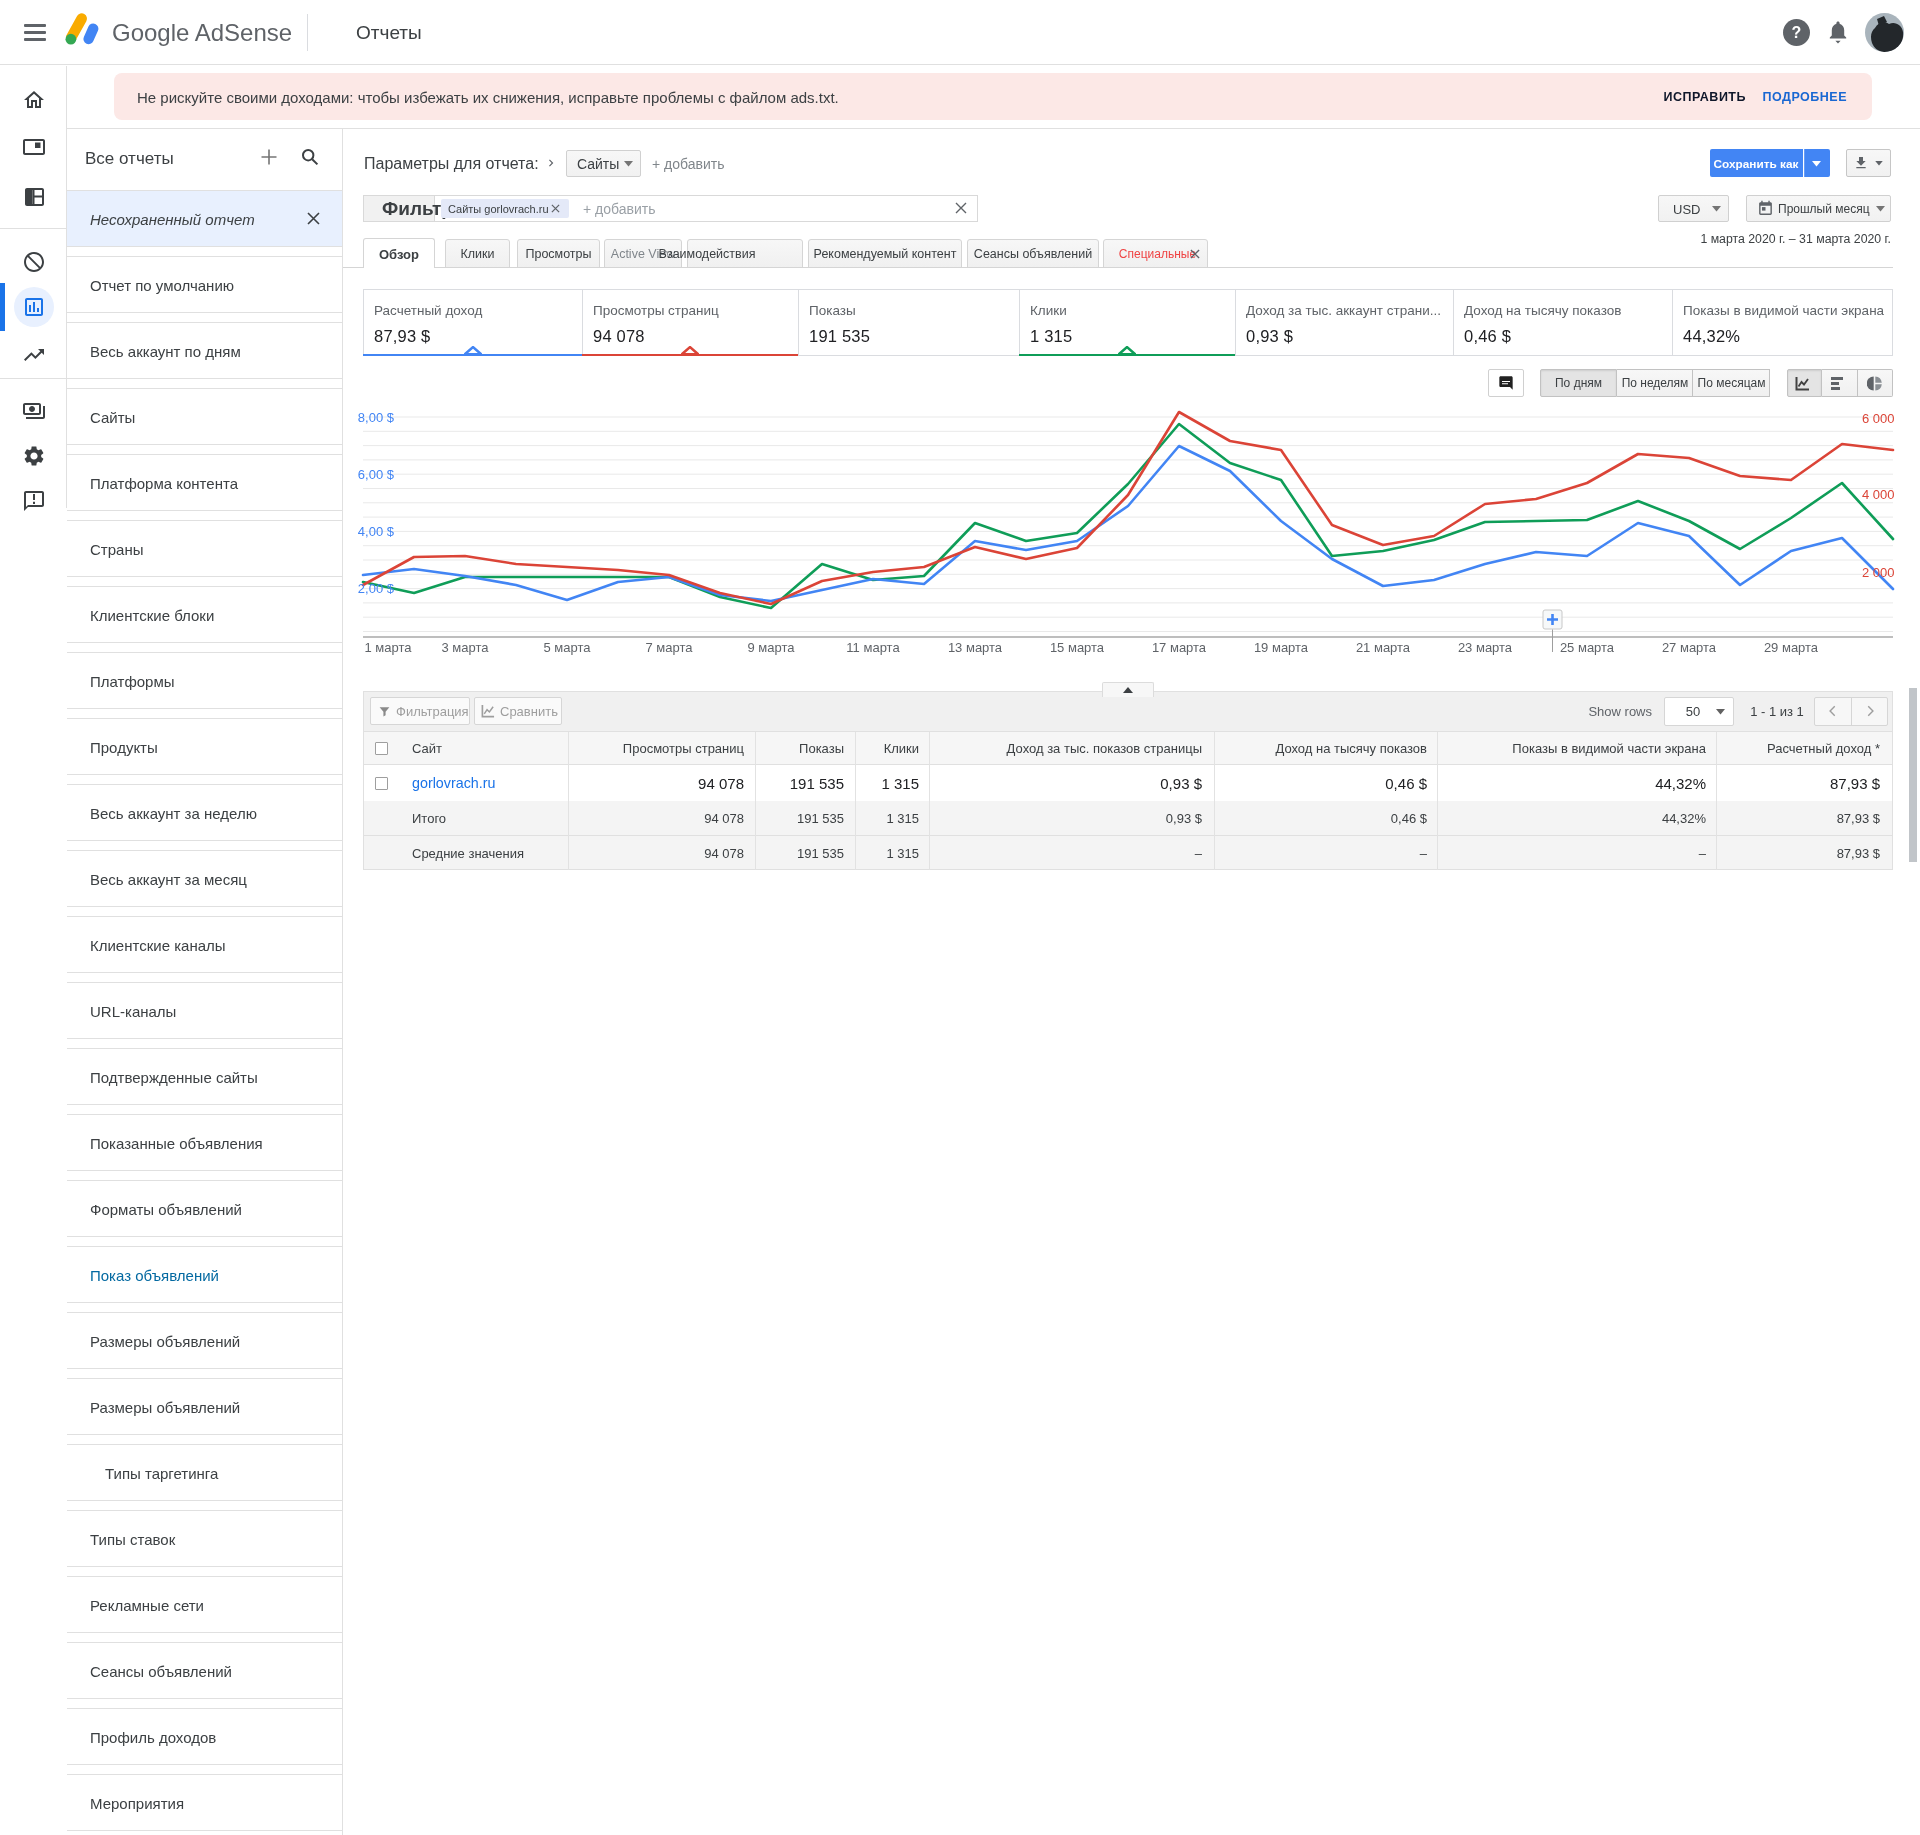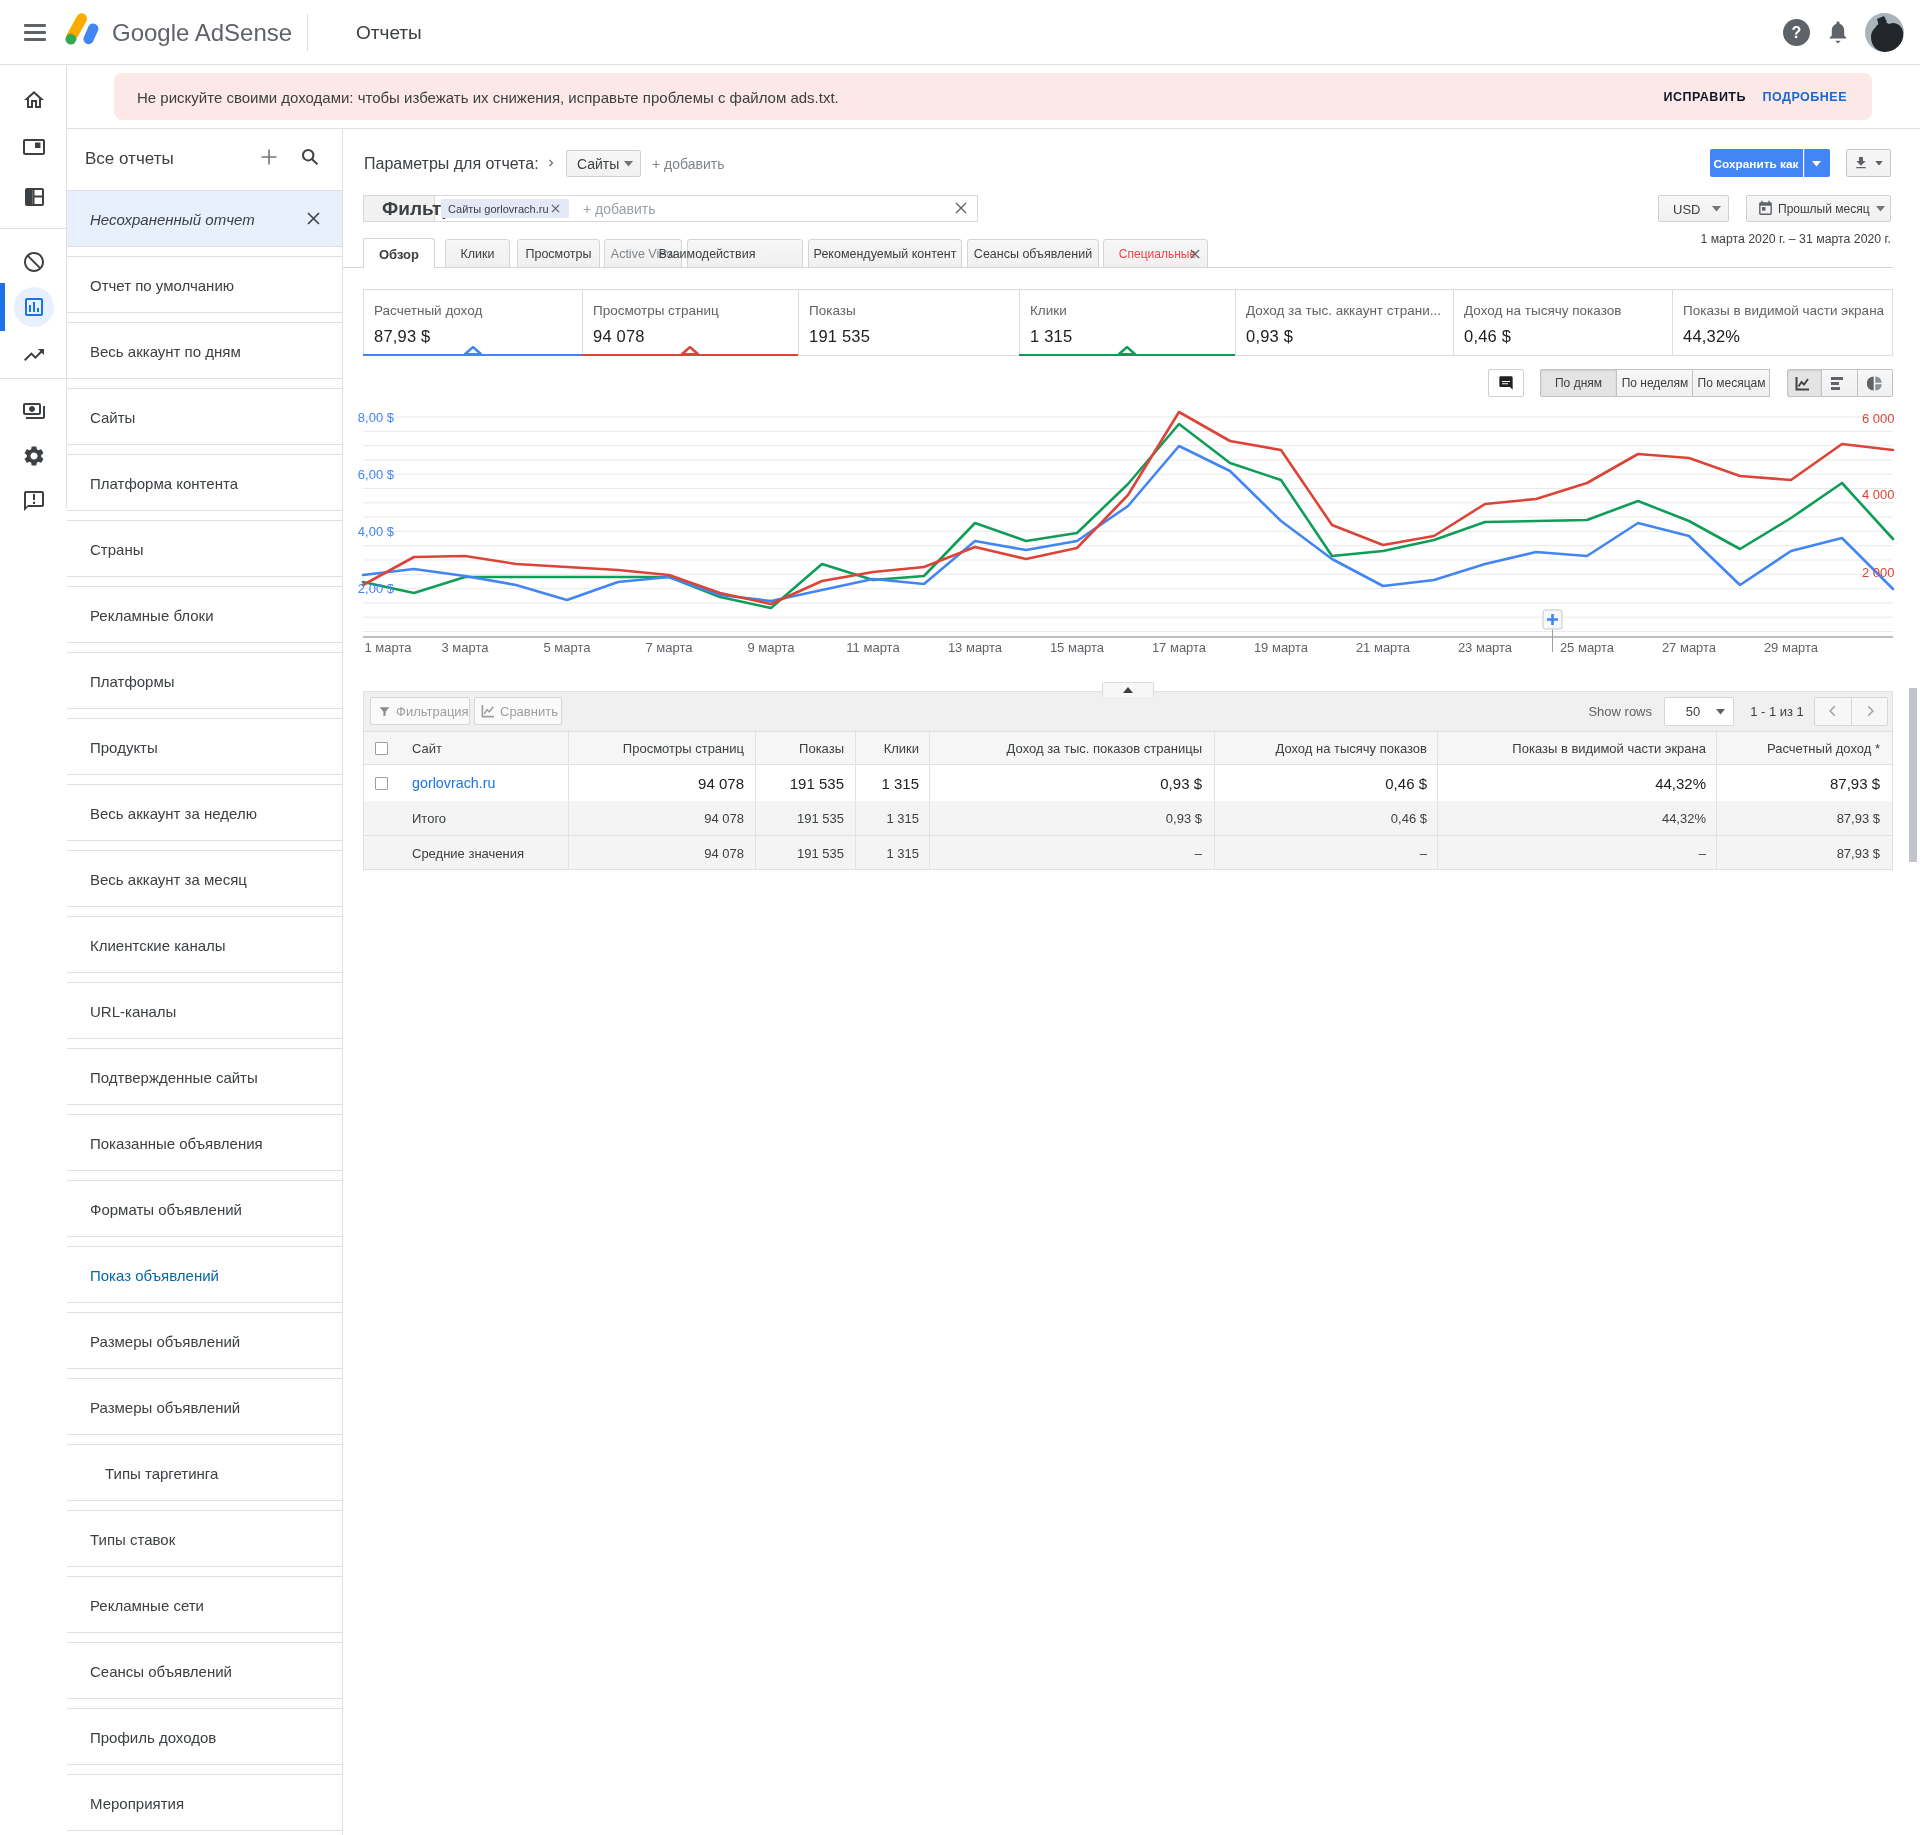--- a/index.html
+++ b/index.html
@@ -92,21 +92,21 @@
 <div class="txt" style="left:90px;top:285px;font-size:15px;color:#3c4043;transform:translateY(-50%);">Отчет по умолчанию</div>
 <div class="abs" style="left:67px;top:322px;width:275px;height:57px;background:#fff;border-top:1px solid #e0e0e0;border-bottom:1px solid #e0e0e0;"></div>
 <div class="txt" style="left:90px;top:351px;font-size:15px;color:#3c4043;transform:translateY(-50%);">Весь аккаунт по дням</div>
 <div class="abs" style="left:67px;top:388px;width:275px;height:57px;background:#fff;border-top:1px solid #e0e0e0;border-bottom:1px solid #e0e0e0;"></div>
 <div class="txt" style="left:90px;top:417px;font-size:15px;color:#3c4043;transform:translateY(-50%);">Сайты</div>
 <div class="abs" style="left:67px;top:454px;width:275px;height:57px;background:#fff;border-top:1px solid #e0e0e0;border-bottom:1px solid #e0e0e0;"></div>
 <div class="txt" style="left:90px;top:483px;font-size:15px;color:#3c4043;transform:translateY(-50%);">Платформа контента</div>
 <div class="abs" style="left:67px;top:520px;width:275px;height:57px;background:#fff;border-top:1px solid #e0e0e0;border-bottom:1px solid #e0e0e0;"></div>
 <div class="txt" style="left:90px;top:549px;font-size:15px;color:#3c4043;transform:translateY(-50%);">Страны</div>
 <div class="abs" style="left:67px;top:586px;width:275px;height:57px;background:#fff;border-top:1px solid #e0e0e0;border-bottom:1px solid #e0e0e0;"></div>
-<div class="txt" style="left:90px;top:615px;font-size:15px;color:#3c4043;transform:translateY(-50%);">Рекламные блоки</div>
+<div class="txt" style="left:90px;top:615px;font-size:15px;color:#3c4043;transform:translateY(-50%);">Клиентские блоки</div>
 <div class="abs" style="left:67px;top:652px;width:275px;height:57px;background:#fff;border-top:1px solid #e0e0e0;border-bottom:1px solid #e0e0e0;"></div>
 <div class="txt" style="left:90px;top:681px;font-size:15px;color:#3c4043;transform:translateY(-50%);">Платформы</div>
 <div class="abs" style="left:67px;top:718px;width:275px;height:57px;background:#fff;border-top:1px solid #e0e0e0;border-bottom:1px solid #e0e0e0;"></div>
 <div class="txt" style="left:90px;top:747px;font-size:15px;color:#3c4043;transform:translateY(-50%);">Продукты</div>
 <div class="abs" style="left:67px;top:784px;width:275px;height:57px;background:#fff;border-top:1px solid #e0e0e0;border-bottom:1px solid #e0e0e0;"></div>
 <div class="txt" style="left:90px;top:813px;font-size:15px;color:#3c4043;transform:translateY(-50%);">Весь аккаунт за неделю</div>
 <div class="abs" style="left:67px;top:850px;width:275px;height:57px;background:#fff;border-top:1px solid #e0e0e0;border-bottom:1px solid #e0e0e0;"></div>
 <div class="txt" style="left:90px;top:879px;font-size:15px;color:#3c4043;transform:translateY(-50%);">Весь аккаунт за месяц</div>
 <div class="abs" style="left:67px;top:916px;width:275px;height:57px;background:#fff;border-top:1px solid #e0e0e0;border-bottom:1px solid #e0e0e0;"></div>
 <div class="txt" style="left:90px;top:945px;font-size:15px;color:#3c4043;transform:translateY(-50%);">Клиентские каналы</div>

